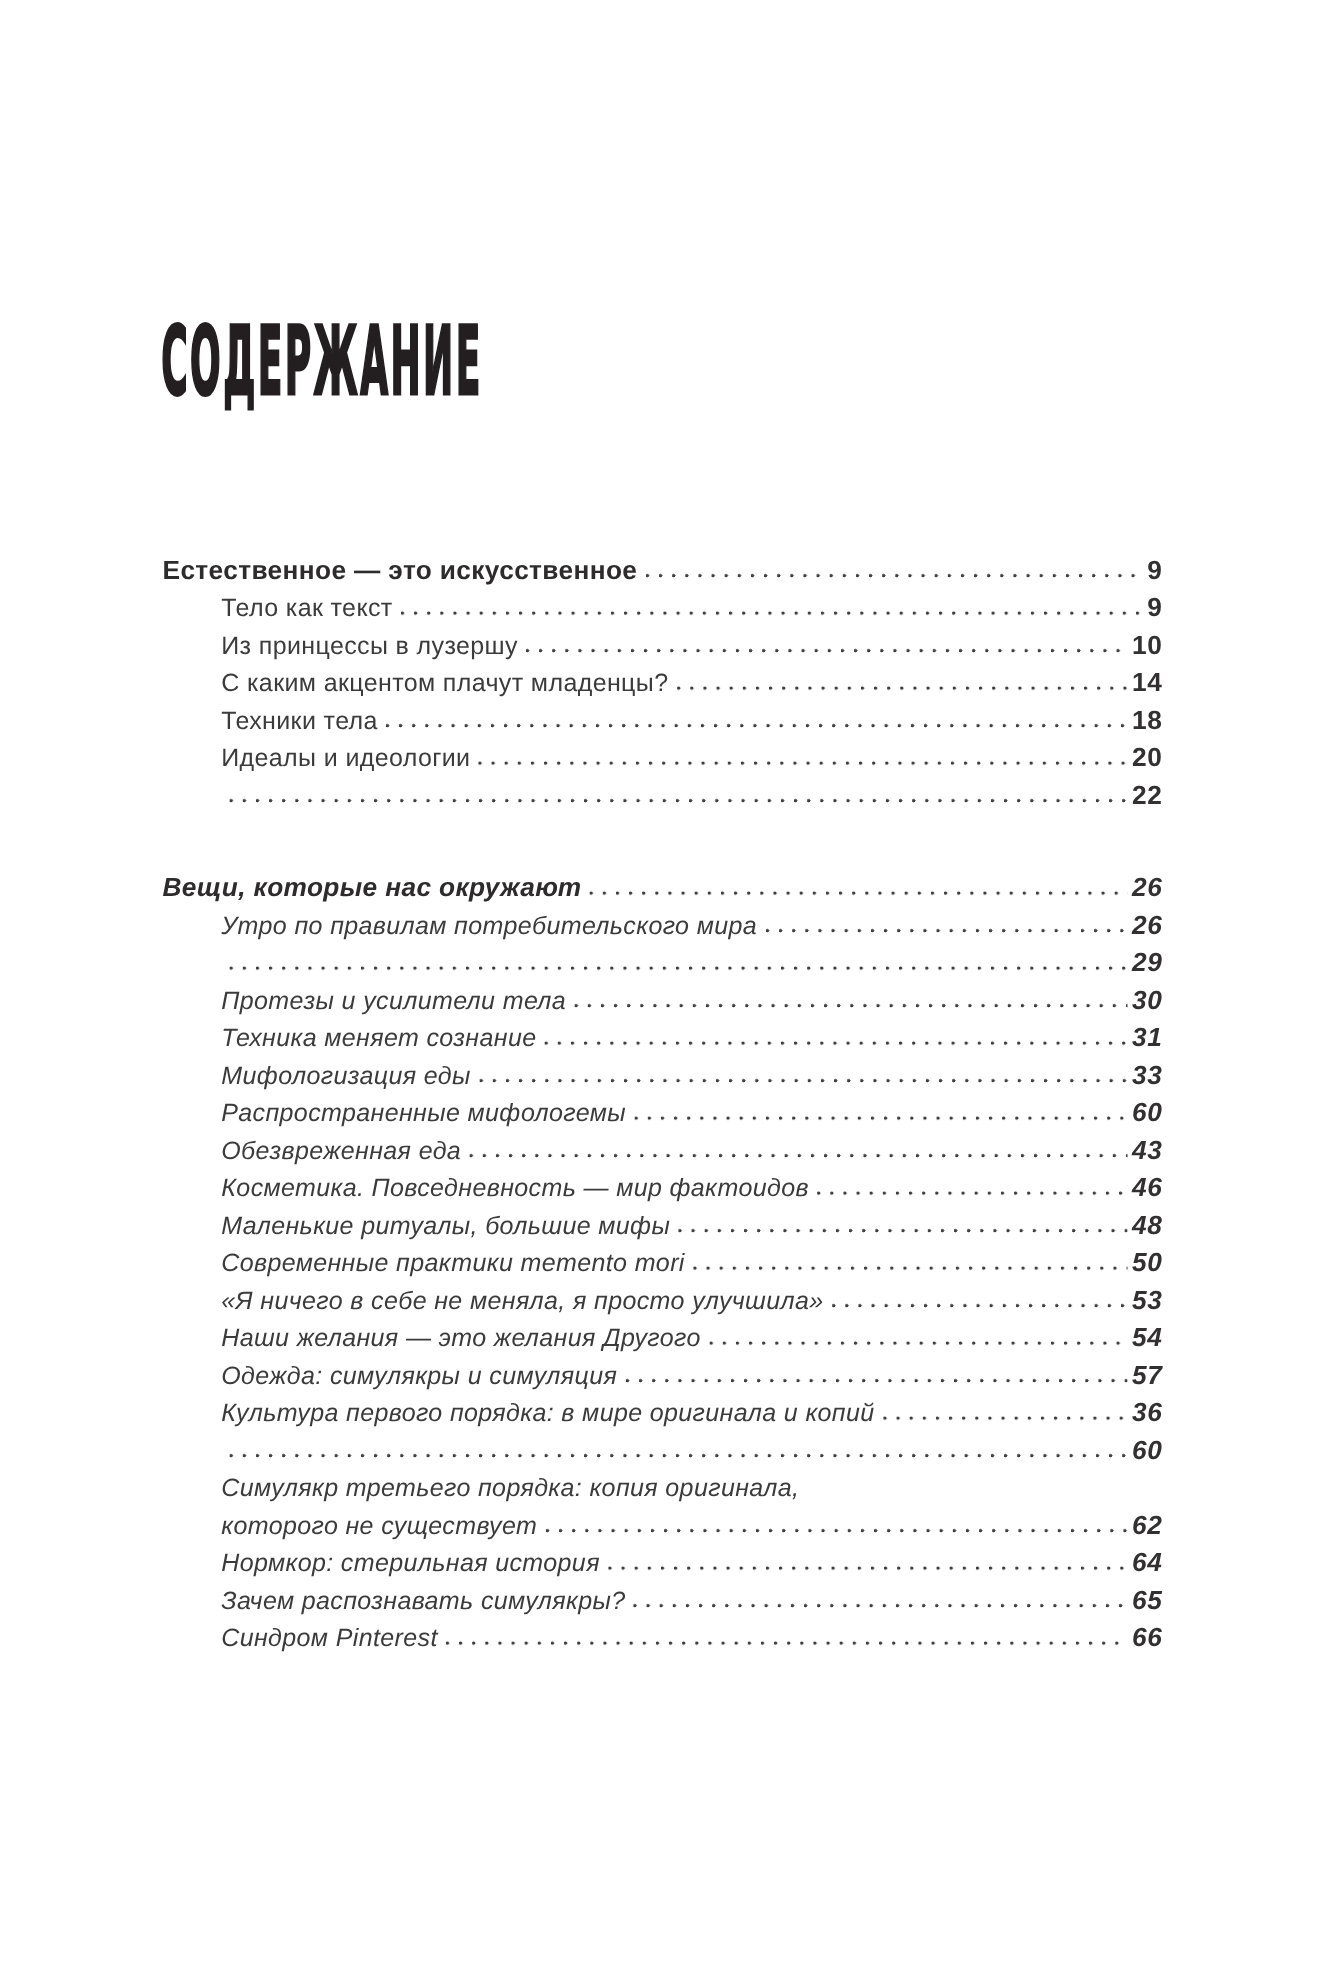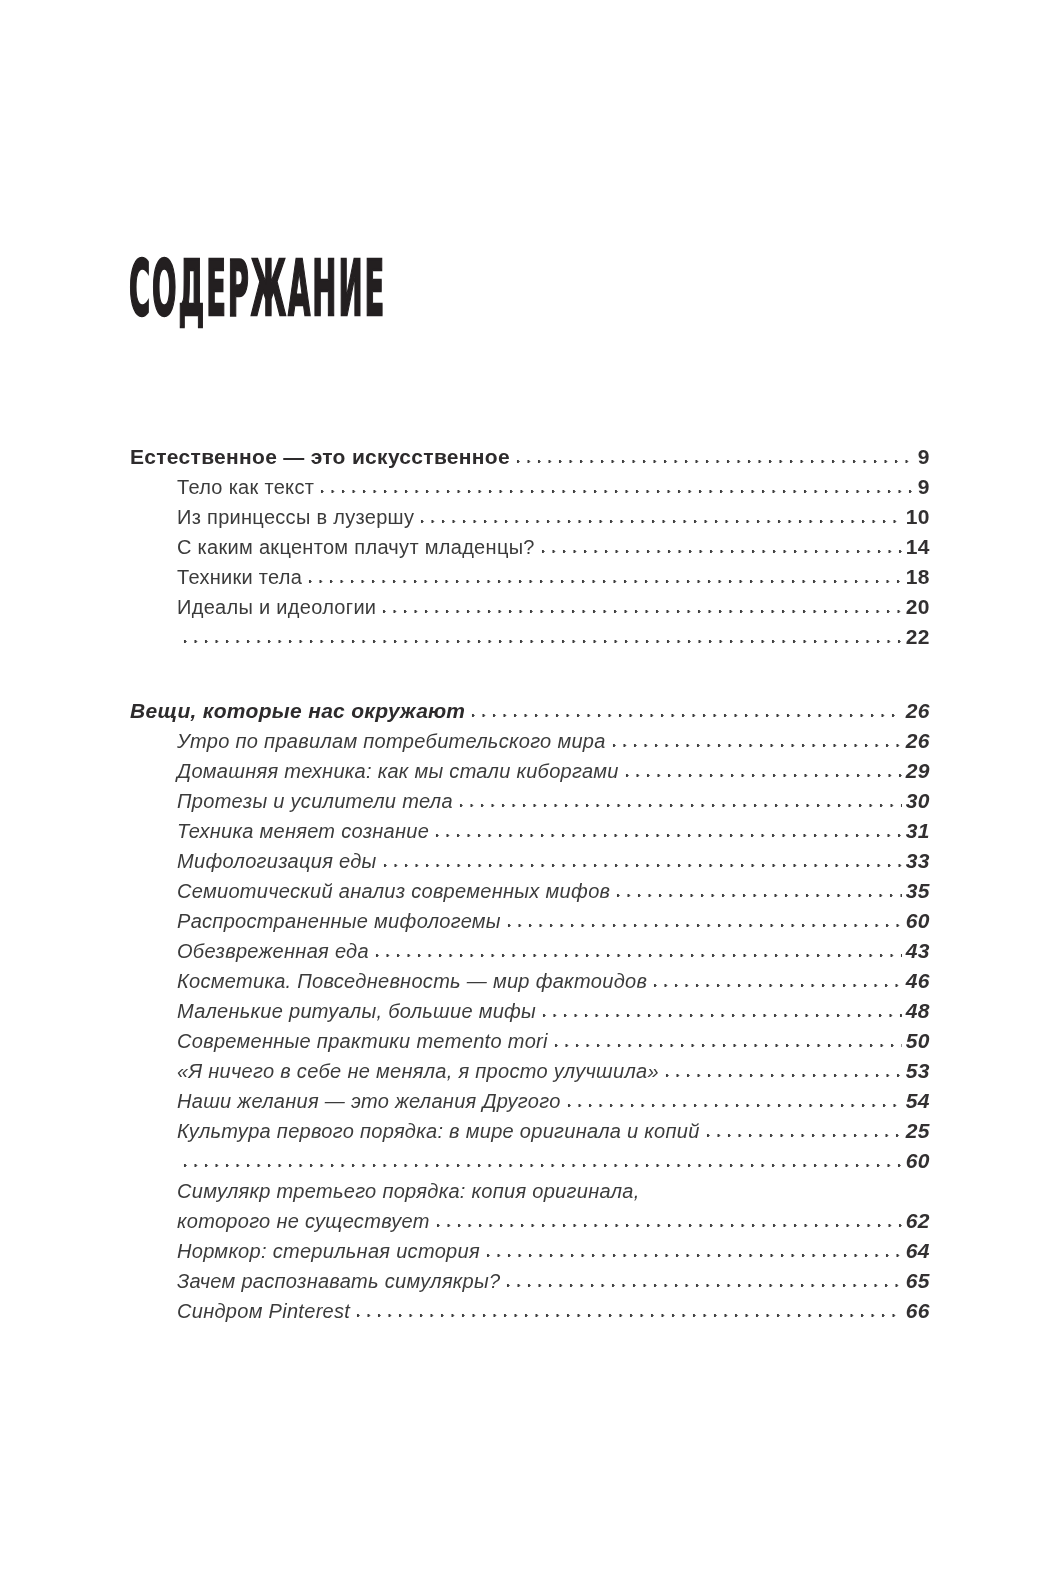--- a/index.html
+++ b/index.html
@@ -128,45 +128,39 @@
         <span class="t">Вещи, которые нас окружают</span>
         <span class="leader"></span>
         <span class="p">26</span>
       </div>
       <div class="row">
         <span class="t">Утро по правилам потребительского мира</span>
         <span class="leader"></span>
         <span class="p">26</span>
       </div>
       <div class="row">
-        <span class="t">Домашняя техника: как мы стали киборгами</span>
         <span class="leader"></span>
         <span class="p">29</span>
       </div>
       <div class="row">
         <span class="t">Протезы и усилители тела</span>
         <span class="leader"></span>
         <span class="p">30</span>
       </div>
       <div class="row">
         <span class="t">Техника меняет сознание</span>
         <span class="leader"></span>
         <span class="p">31</span>
       </div>
       <div class="row">
         <span class="t">Мифологизация еды</span>
         <span class="leader"></span>
         <span class="p">33</span>
       </div>
       <div class="row">
-        <span class="t">Семиотический анализ современных мифов</span>
-        <span class="leader"></span>
-        <span class="p">35</span>
-      </div>
-      <div class="row">
         <span class="t">Распространенные мифологемы</span>
         <span class="leader"></span>
         <span class="p">60</span>
       </div>
       <div class="row">
         <span class="t">Обезвреженная еда</span>
         <span class="leader"></span>
         <span class="p">43</span>
       </div>
       <div class="row">
@@ -188,23 +182,28 @@
         <span class="t">«Я ничего в себе не меняла, я просто улучшила»</span>
         <span class="leader"></span>
         <span class="p">53</span>
       </div>
       <div class="row">
         <span class="t">Наши желания — это желания Другого</span>
         <span class="leader"></span>
         <span class="p">54</span>
       </div>
       <div class="row">
+        <span class="t">Одежда: симулякры и симуляция</span>
+        <span class="leader"></span>
+        <span class="p">57</span>
+      </div>
+      <div class="row">
         <span class="t">Культура первого порядка: в мире оригинала и копий</span>
         <span class="leader"></span>
-        <span class="p">25</span>
+        <span class="p">36</span>
       </div>
       <div class="row">
         <span class="leader"></span>
         <span class="p">60</span>
       </div>
       <div class="row">
         <span class="t">Симулякр третьего порядка: копия оригинала,</span>
       </div>
       <div class="row">
         <span class="t">которого не существует</span>

